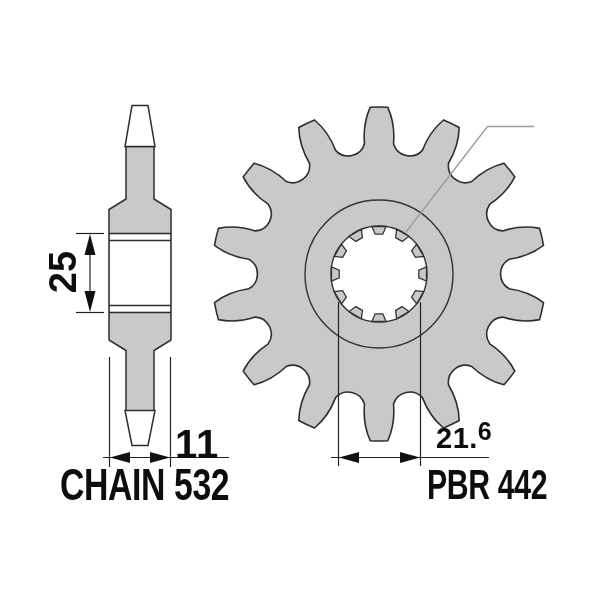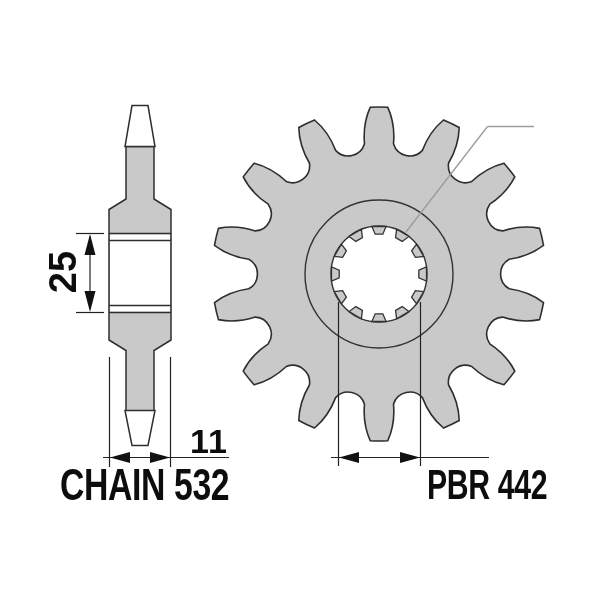--- a/index.html
+++ b/index.html
@@ -2,21 +2,21 @@
 <html><head>
 <meta charset="utf-8">
 <style>
   html,body{margin:0;padding:0;background:#ffffff;}
   .stage{position:relative;width:600px;height:600px;background:#ffffff;overflow:hidden;
          font-family:"Liberation Sans",sans-serif;}
   .stage svg{position:absolute;left:0;top:0;}
   .lbl{position:absolute;color:#0d0d0d;font-weight:bold;line-height:1;white-space:nowrap;}
   .lbl-25{left:33px;top:252px;width:60px;height:40px;line-height:40px;text-align:center;
           font-size:38px;transform:rotate(-90deg);}
-  .lbl-11{left:190px;top:424px;font-size:34px;letter-spacing:1px;}
+  .lbl-11{left:175px;top:424px;font-size:40px;letter-spacing:1px;}
   .lbl-z13{left:490px;top:97px;font-size:28px;letter-spacing:1px;}
   .lbl-216{left:436px;top:424px;font-size:29px;letter-spacing:0.5px;}
   .lbl-216 .sup{position:relative;top:-8px;font-size:25px;}
   .lbl-chain{left:60px;top:462px;font-size:45px;transform:scaleX(0.75);transform-origin:0 0;
              letter-spacing:-0.5px;}
   .lbl-pbr{left:427px;top:464px;font-size:42px;transform:scaleX(0.72);transform-origin:0 0;
            letter-spacing:-0.5px;}
 </style>
 </head>
 <body>
@@ -68,15 +68,16 @@
     </g>
 
     <g stroke="#9b9b9b" stroke-width="1.3">
       <line x1="406" y1="232" x2="487.5" y2="126.5"></line>
       <line x1="487.5" y1="126.5" x2="534" y2="126.5"></line>
     </g>
   </svg>
 
   <div class="lbl lbl-25">25</div>
   <div class="lbl lbl-11">11</div>
+  <div class="lbl lbl-216"><span>21.</span><span class="sup">6</span></div>
   <div class="lbl lbl-chain">CHAIN 532</div>
   <div class="lbl lbl-pbr">PBR 442</div>
 </div>
 
 </body></html>

